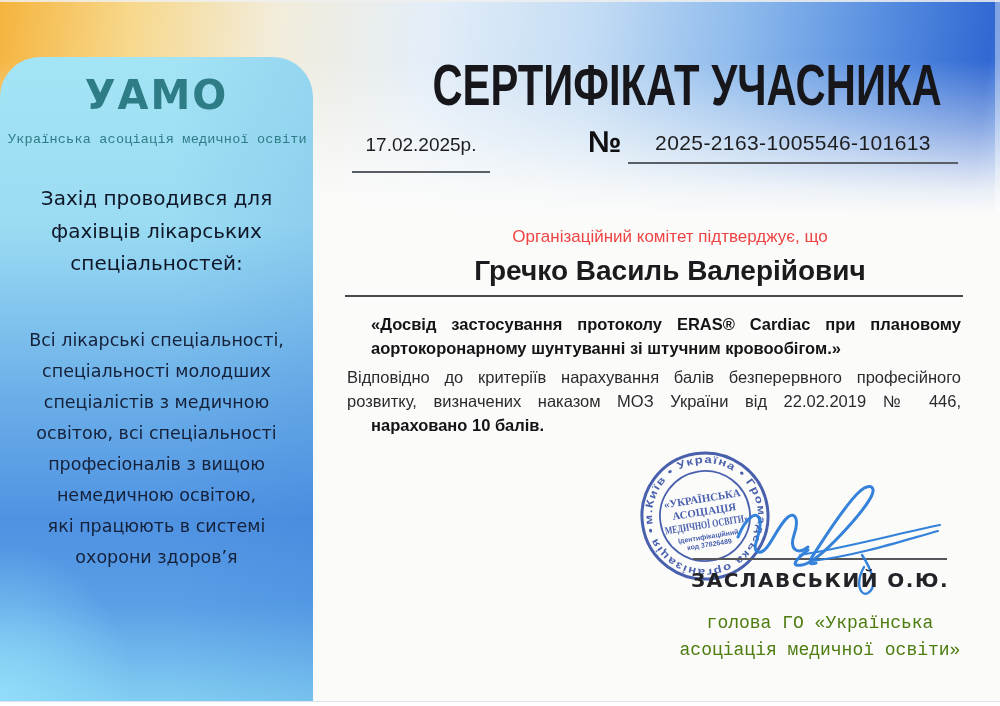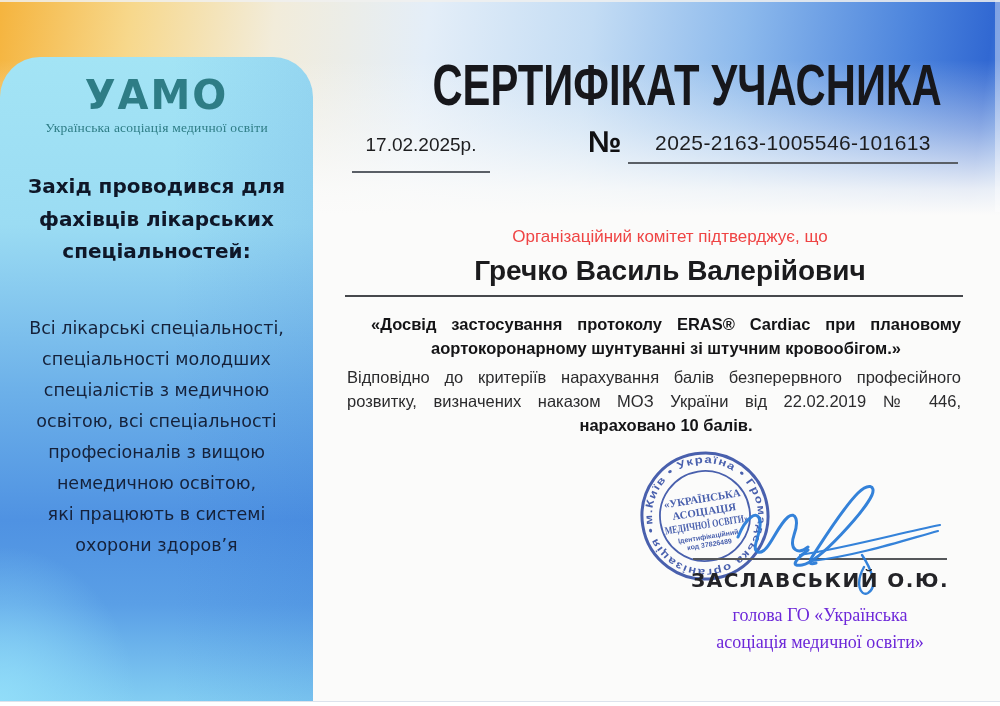--- a/index.html
+++ b/index.html
@@ -41,28 +41,28 @@
         #5a9fe6 85%, #82cdf2 100%);
     text-align:center;
   }
   .card-inner { padding:15px 8px 0 8px; }
   .logo {
     font-family:"DejaVu Sans", sans-serif;
     font-size:40px; line-height:46px; font-weight:700; letter-spacing:2px;
     color:#2e7d86;
   }
   .logo-sub {
-    font-family:Liberation Serif, serif;
-    font-size:13.5px; line-height:17px; margin-top:1px; letter-spacing:.2px;
+    font-family:Liberation Mono, monospace;
+    font-size:13.5px; line-height:17px; margin-top:13px; letter-spacing:.2px;
     color:#2e7d86; white-space:nowrap;
   }
   .card-heading {
     margin-top:34px;
     font-family:"DejaVu Sans", sans-serif;
-    font-size:20px; line-height:32.5px; font-weight:700; color:#0f1728;
+    font-size:20px; line-height:32.5px; font-weight:400; color:#0f1728;
   }
   .card-heading div, .card-para div { white-space:nowrap; }
   .card-para {
     margin-top:45px;
     font-family:"DejaVu Sans", sans-serif;
     font-size:17.5px; line-height:31px; color:#15213a;
   }
 
   
   .title {
@@ -96,21 +96,21 @@
     text-align:center; font-size:28px; line-height:34px; font-weight:700; color:#1b1b1d;
   }
   .name-line {
     position:absolute; left:345px; width:618px; top:295px;
     border-top:2px solid #46484c;
   }
   .body-text {
     position:absolute; left:347px; width:614px; top:312px;
     font-size:16.5px; color:#2b2b2d;
   }
-  .body-text .ln { line-height:24px;text-align:center; }
+  .body-text .ln { line-height:24px; }
   .body-text .j { text-align:justify; text-align-last:justify; }
   .body-text .b { font-weight:700; color:#141416;margin-left:24px; }
   .body-text .g { margin-top:5px; }
 
   
   .stamp {
     position:absolute; left:630px; top:441px; width:150px; height:150px;
     transform:rotate(-9deg); opacity:.93;
   }
   .sig-line {
@@ -122,23 +122,23 @@
   }
   .signer {
     position:absolute; left:665px; width:310px; top:568px; text-align:center;
   }
   .signer-name {
     font-family:"DejaVu Sans", sans-serif;
     font-size:20px; line-height:24px; font-weight:700; letter-spacing:1.5px;
     color:#232327;
   }
   .signer-role {
-    margin-top:10px;
-    font-family:Liberation Serif, serif;
-    font-size:18px; line-height:26.5px; color:#6d28d9;
+    margin-top:18px;
+    font-family:Liberation Mono, monospace;
+    font-size:18px; line-height:26.5px; color:#4d7c0f;
   }
 </style>
 </head>
 <body>
 
 <div class="page">
 
   <div class="header-band"></div>
   <div class="right-edge"></div>
 

